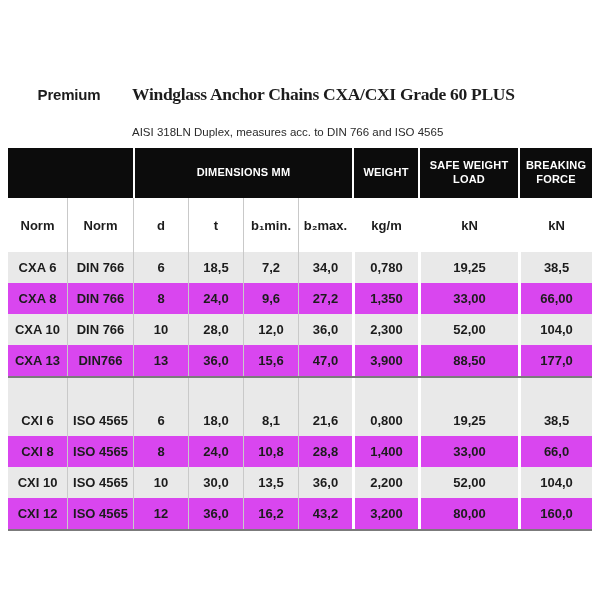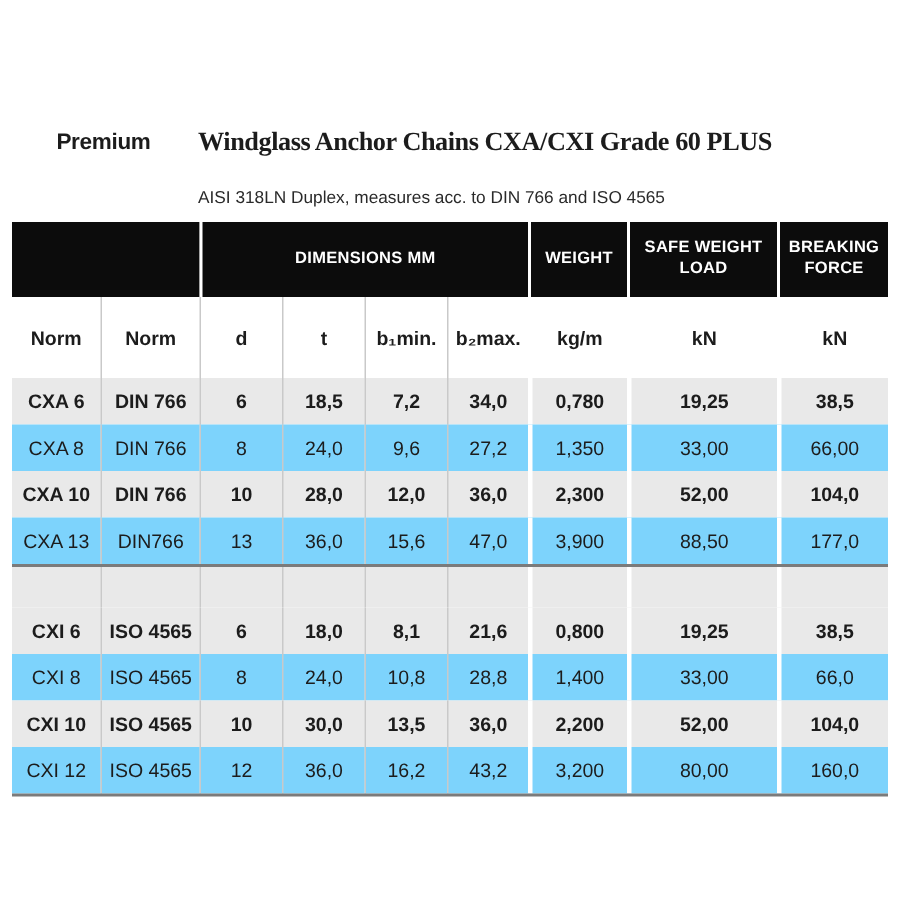--- a/index.html
+++ b/index.html
@@ -88,21 +88,21 @@
     border-left: 3px solid #ffffff;
   }
   tbody td {
     height: 31px;
     font-size: 13px;
     text-align: center;
     vertical-align: middle;
     padding: 0;
   }
   tbody tr.shaded td { background: #e9e9e9; font-weight: bold; margin-top: 28px; }
-  tbody tr.plain td { background: #7dd3fc; font-weight: normal; }
+  tbody tr.plain td { background: #d946ef; font-weight: bold; }
   tbody tr.spacer td { background: #e9e9e9; height: 27px; }
   tbody tr.sep td {
     height: 2px;
     background: #7b7b7b;
     padding: 0;
     line-height: 0;
     font-size: 0;
   }
 </style>
 </head>

